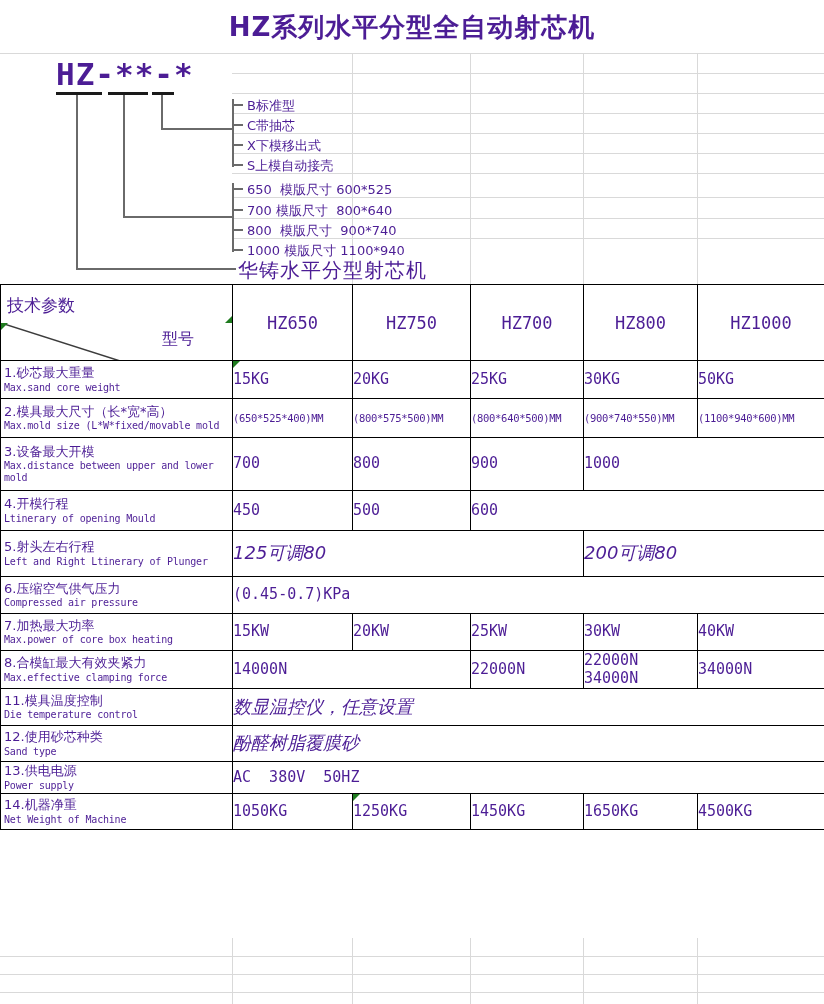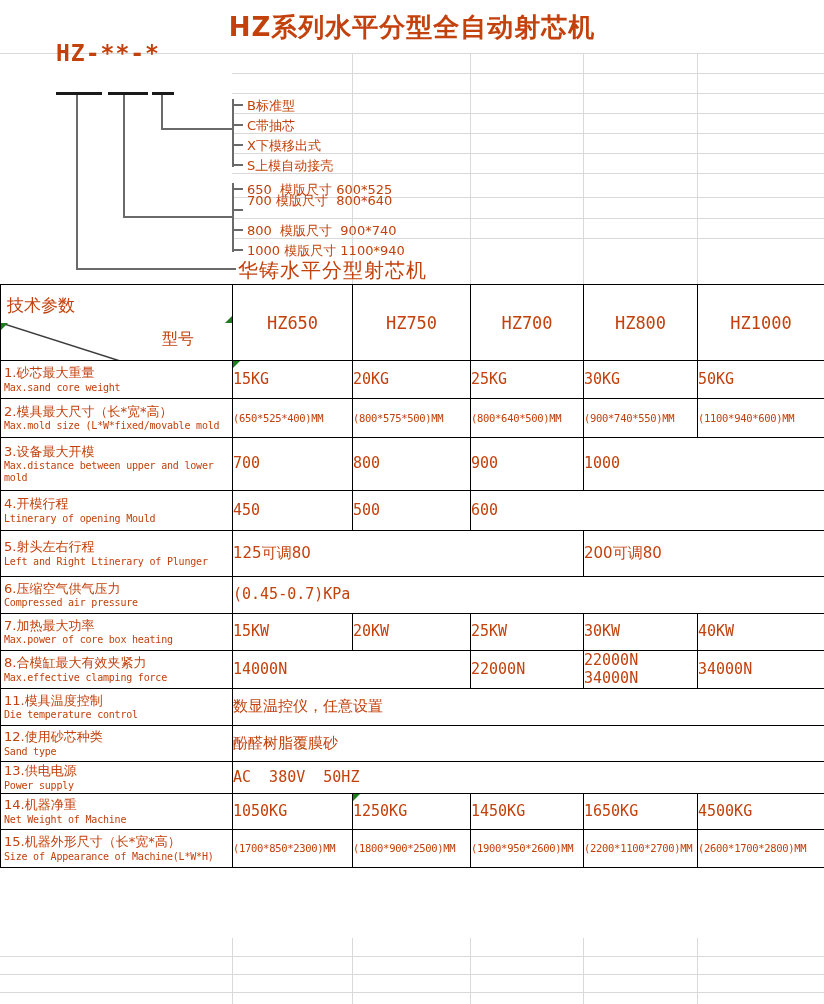--- a/index.html
+++ b/index.html
@@ -1,32 +1,32 @@
 <!DOCTYPE html>
 <html><head>
 <meta charset="utf-8">
 <style>
   * { margin:0; padding:0; box-sizing:border-box; }
   html,body { background:#fff; }
   #screen {
     position:relative; width:824px; height:1004px; background:#ffffff;
-    font-family:"DejaVu Sans", sans-serif; color:#c2410c; overflow:hidden;
+    font-family:"DejaVu Sans", sans-serif; color:#4c1d95; overflow:hidden;
   }
   
   .title {
     position:absolute; top:10px; left:0; width:100%; text-align:center;
     font-size:26px; font-weight:bold; letter-spacing:1px;
   }
   
   .gl { position:absolute; background:#d9d9d9; }
   .gl-h { height:1px; }
   .gl-v { width:1px; }
   
   .code-text {
-    position:absolute; left:56px; top:40px; font-size:23px; font-weight:bold;
+    position:absolute; left:56px; top:56px; font-size:31px; font-weight:bold;
     font-family:"DejaVu Sans Mono", monospace; letter-spacing:1px;
   }
   .uline { position:absolute; height:3px; background:#1a1a1a; top:92px; }
   .dline { position:absolute; background:#6a6a6a; }
   .opt-label {
     position:absolute; left:247px; font-size:13px; white-space:pre;
     font-family:"DejaVu Sans","Liberation Sans",sans-serif;
   }
   .series-label {
     position:absolute; left:238px; top:257px; font-size:20px; letter-spacing:1px;
@@ -49,21 +49,21 @@
   .lab-zh { font-size:13px; line-height:1.25; }
   .lab-en {
     font-size:10px; line-height:1.2; letter-spacing:-0.2px;
     font-family:"DejaVu Sans Mono", monospace;
   }
   td.val-cell {
     text-align:left; vertical-align:middle; font-size:15px;
     font-family:"DejaVu Sans Mono", monospace; white-space:pre-wrap; line-height:1.15;
   }
   td.val-cell.sz { font-size:10.5px; letter-spacing:-0.3px; }
-  td.val-cell.zh-val { font-size:15px; font-family:"DejaVu Sans", sans-serif; }
+  td.val-cell.zh-val { font-size:18px; font-family:"DejaVu Sans", sans-serif;font-style:italic; }
   
   .flag-tl { position:absolute; top:0; left:0; width:0; height:0;
     border-top:7px solid #1e7b1e; border-right:7px solid transparent; }
   .flag-br { position:absolute; bottom:0; right:0; width:0; height:0;
     border-bottom:7px solid #1e7b1e; border-left:7px solid transparent; }
 </style>
 </head>
 <body>
 
 <div id="screen">
@@ -123,21 +123,21 @@
     <div class="dline" style="left:232px;top:249px;width:11px;height:2px;"></div>
 
     <div id="type-options">
         <div class="opt-label" style="top: 97px;">B标准型</div>
         <div class="opt-label" style="top: 117px;">C带抽芯</div>
         <div class="opt-label" style="top: 137px;">X下模移出式</div>
         <div class="opt-label" style="top: 157px;">S上模自动接壳</div>
       </div>
     <div id="size-options">
         <div class="opt-label" style="top: 181px;">650  模版尺寸 600*525</div>
-        <div class="opt-label" style="top: 192px;">700 模版尺寸  800*640</div>
+        <div class="opt-label" style="top: 202px;">700 模版尺寸  800*640</div>
         <div class="opt-label" style="top: 222px;">800  模版尺寸  900*740</div>
         <div class="opt-label" style="top: 242px;">1000 模版尺寸 1100*940</div>
       </div>
 
     <div class="series-label">华铸水平分型射芯机</div>
   </div>
 
   <table class="spec">
     <colgroup>
       <col style="width:232px">
@@ -269,27 +269,16 @@
           <td class="label-cell">
             <div class="lab-zh">14.机器净重</div>
             <div class="lab-en">Net Weight of Machine</div>
           </td>
           <td class="val-cell">1050KG</td>
           <td class="val-cell">1250KG<div class="flag-tl"></div></td>
           <td class="val-cell">1450KG</td>
           <td class="val-cell">1650KG</td>
           <td class="val-cell">4500KG</td>
         </tr>
-        <tr style="height: 38px;">
-          <td class="label-cell">
-            <div class="lab-zh">15.机器外形尺寸（长*宽*高）</div>
-            <div class="lab-en">Size of Appearance of Machine(L*W*H)</div>
-          </td>
-          <td class="val-cell sz">(1700*850*2300)MM</td>
-          <td class="val-cell sz">(1800*900*2500)MM</td>
-          <td class="val-cell sz">(1900*950*2600)MM</td>
-          <td class="val-cell sz">(2200*1100*2700)MM</td>
-          <td class="val-cell sz">(2600*1700*2800)MM</td>
-        </tr>
       </tbody>
   </table>
 
 </div>
 
 </body></html>

